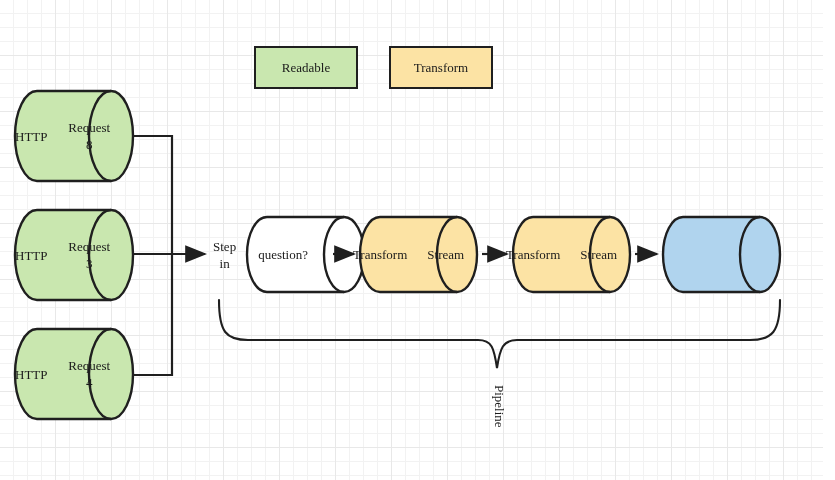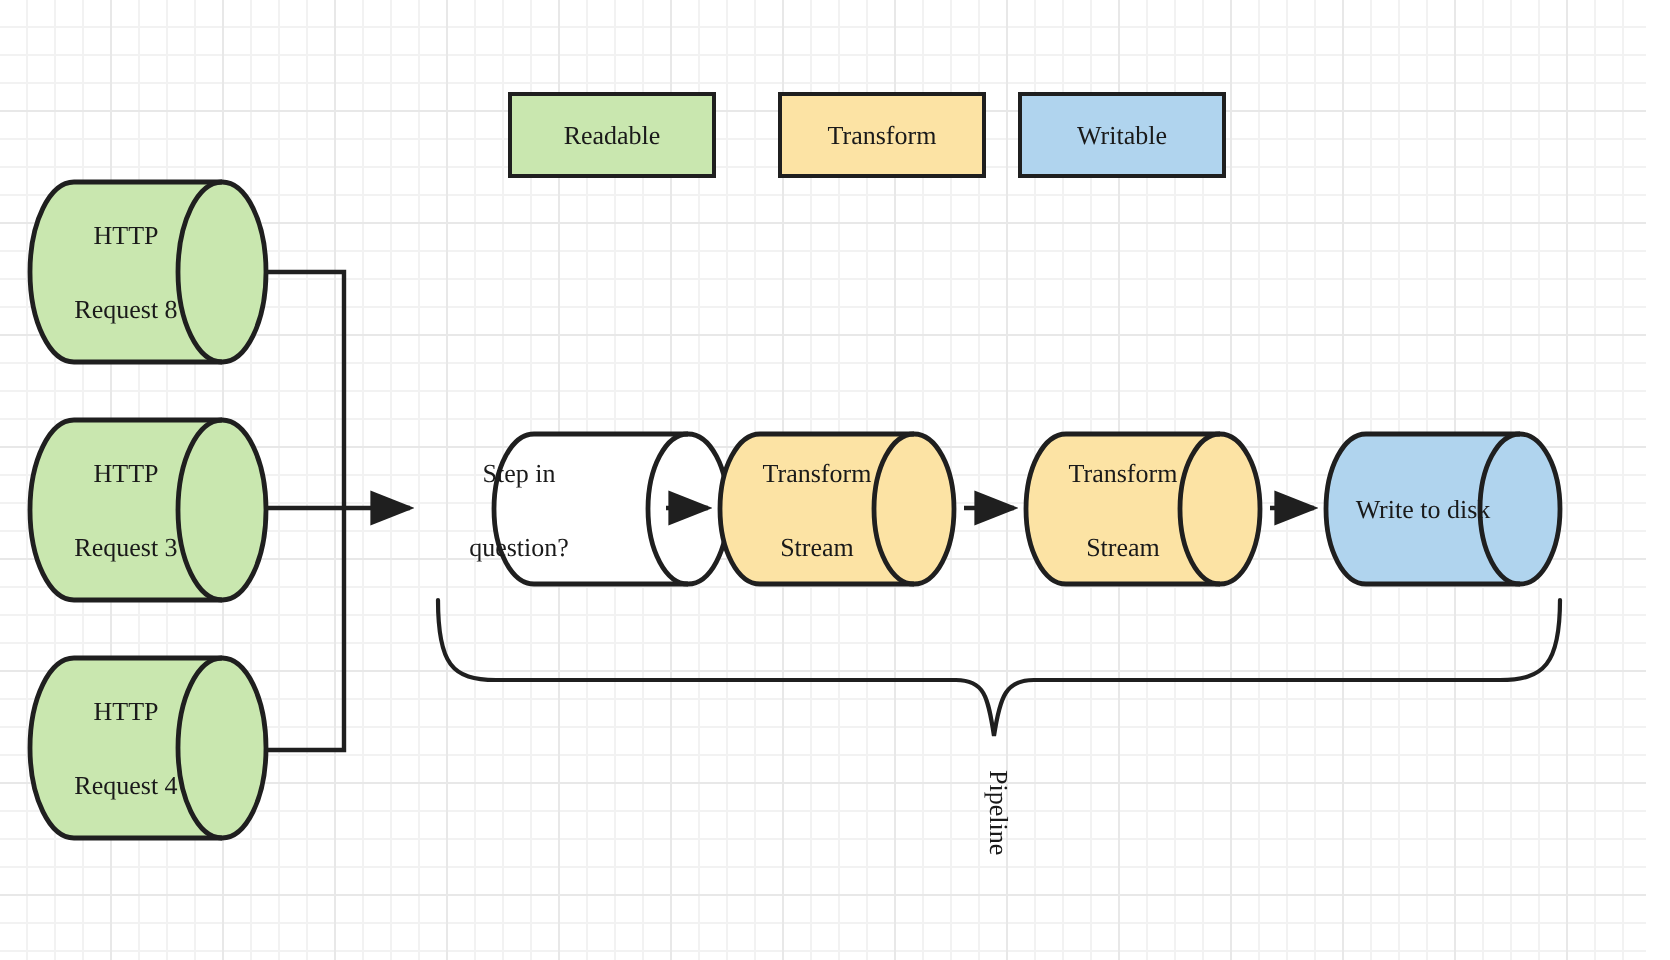--- a/index.html
+++ b/index.html
@@ -37,21 +37,21 @@
   }
   .cyl svg {
     display: block;
     overflow: visible;
   }
   .cyl-label {
     position: absolute;
     left: 0;
     top: 0;
     display: flex;
-    flex-direction: column;
+    flex-direction: row;
     align-items: center;
     justify-content: center;
     text-align: center;
     font-size: 13px;
     line-height: 17px;
     color: #1a1a1a;
     pointer-events: none;
     gap: 20px;
   }
   .conn {
@@ -77,23 +77,20 @@
 <div id="canvas">
 
   <div class="legend-box" style="left:254px; top:46px; width:104px; height:43px; background:#c9e7af;">
     <span>Readable</span>
   </div>
 
   <div class="legend-box" style="left:389px; top:46px; width:104px; height:43px; background:#fce3a4;">
     <span>Transform</span>
   </div>
 
-  <div class="legend-box" style="left:509px; top:46px; width:104px; height:43px; background:#b0d4ee;">
-    <span>Writable</span>
-  </div>
 
   <div class="cyl" style="left:15px; top:90px;">
     <svg width="118" height="92" viewBox="0 0 118 92">
       <path d="M 22 1 L 96 1 A 22 45 0 0 1 96 91 L 22 91 A 22 45 0 0 1 22 1 Z" fill="#c9e7af" stroke="#1f1f1f" stroke-width="2.4"></path>
       <path d="M 96 1 A 22 45 0 0 0 96 91" fill="none" stroke="#1f1f1f" stroke-width="2.4"></path>
     </svg>
     <div class="cyl-label" style="width:96px; height:92px;">
       <span>HTTP</span>
       <span>Request 8</span>
     </div>
@@ -152,23 +149,20 @@
       <span>Transform</span>
       <span>Stream</span>
     </div>
   </div>
 
   <div class="cyl" style="left:663px; top:216px;">
     <svg width="118" height="77" viewBox="0 0 118 77">
       <path d="M 20 1 L 97 1 A 20 37.5 0 0 1 97 76 L 20 76 A 20 37.5 0 0 1 20 1 Z" fill="#b0d4ee" stroke="#1f1f1f" stroke-width="2.4"></path>
       <path d="M 97 1 A 20 37.5 0 0 0 97 76" fill="none" stroke="#1f1f1f" stroke-width="2.4"></path>
     </svg>
-    <div class="cyl-label" style="width:97px; height:77px;">
-      <span>Write to disk</span>
-    </div>
   </div>
 
   <svg class="conn" viewBox="0 0 835 480">
     <defs>
       <marker id="arrowhead" markerWidth="10" markerHeight="8" refX="9" refY="4" orient="auto">
         <path d="M 0 0 L 10 4 L 0 8 Z" fill="#1f1f1f"></path>
       </marker>
     </defs>
 
     <g>

